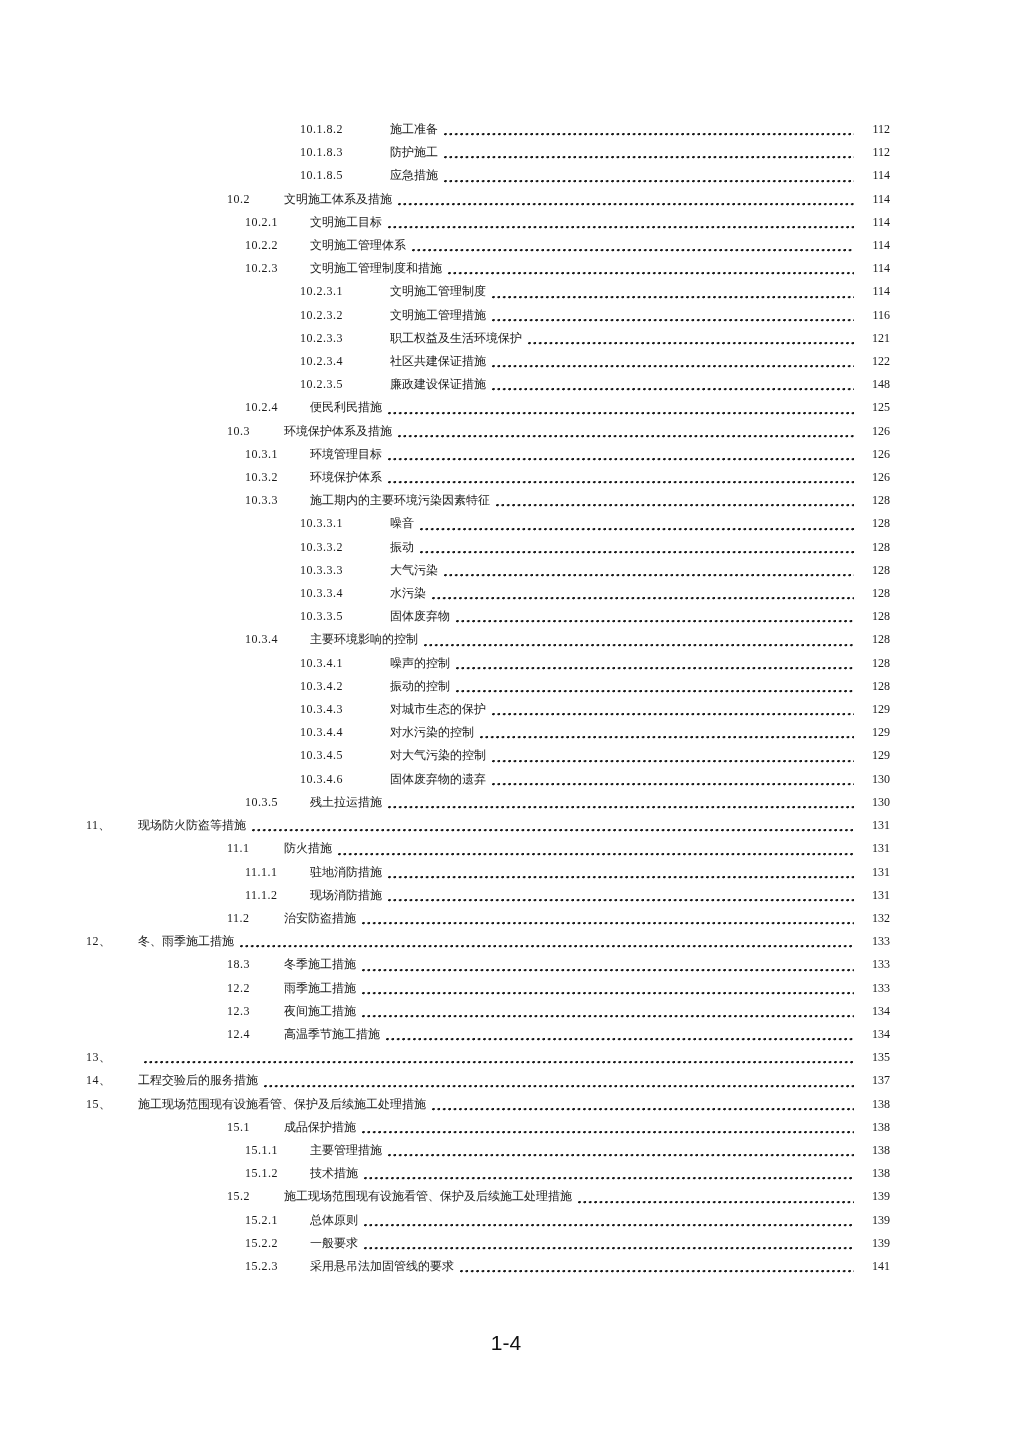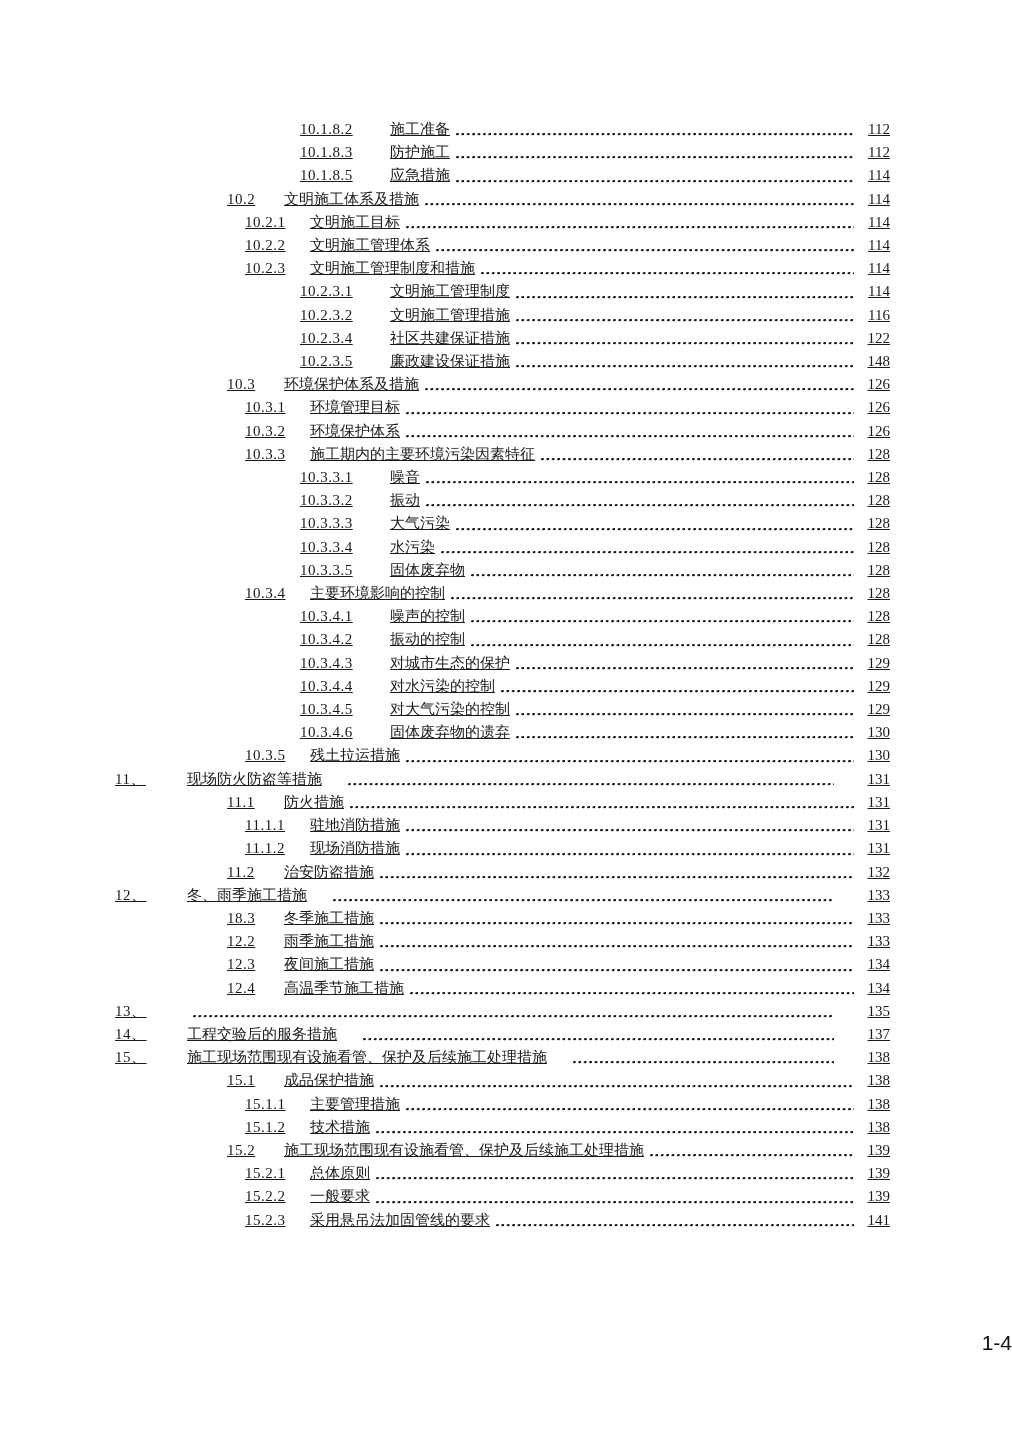--- a/index.html
+++ b/index.html
@@ -15,25 +15,24 @@
   .toc {
     position: absolute;
     top: 118px;
     left: 0;
     width: 890px; 
   }
   .toc-row {
     display: flex;
     align-items: flex-end;
     line-height: 23.2px;
-    font-size: 15px;
+    font-size: 12px;
     white-space: nowrap;
-    text-decoration: underline;
-  }
-  .lv1 { padding-left: 115px; gap: 20px; }
+  }
+  .lv1 { padding-left: 86px; }
   .lv2 { padding-left: 227px; }
   .lv3 { padding-left: 245px; }
   .lv4 { padding-left: 300px; }
   .num   { flex: none; display: inline-block; letter-spacing: 0.5px; }
   .lv1 .num { min-width: 52px; }
   .lv2 .num { min-width: 57px; }
   .lv3 .num { min-width: 65px; }
   .lv4 .num { min-width: 90px; }
   .title { flex: none; }
   .dots {
@@ -49,21 +48,21 @@
   .pagenum {
     flex: none;
     min-width: 32px;
     text-align: right;
   }
   .footer {
     position: absolute;
     top: 1331px;
     left: 0;
     width: 1012px;
-    text-align: right;
+    text-align: center;
     font-family: "Liberation Sans", "DejaVu Sans", sans-serif;
     font-size: 21px;
     color: #111111;
   }
 </style>
 </head>
 <body>
 
 <div class="page">
   <div class="toc" id="toc">
@@ -115,30 +114,42 @@
     <span class="dots"></span>
     <span class="pagenum">114</span>
   </div>
       <div class="toc-row lv4">
     <span class="num">10.2.3.2</span>
     <span class="title">文明施工管理措施</span>
     <span class="dots"></span>
     <span class="pagenum">116</span>
   </div>
       <div class="toc-row lv4">
+    <span class="num">10.2.3.3</span>
+    <span class="title">职工权益及生活环境保护</span>
+    <span class="dots"></span>
+    <span class="pagenum">121</span>
+  </div>
+      <div class="toc-row lv4">
     <span class="num">10.2.3.4</span>
     <span class="title">社区共建保证措施</span>
     <span class="dots"></span>
     <span class="pagenum">122</span>
   </div>
       <div class="toc-row lv4">
     <span class="num">10.2.3.5</span>
     <span class="title">廉政建设保证措施</span>
     <span class="dots"></span>
     <span class="pagenum">148</span>
+  </div>
+      <div class="toc-row lv3">
+    <span class="num">10.2.4</span>
+    <span class="title">便民利民措施</span>
+    <span class="dots"></span>
+    <span class="pagenum">125</span>
   </div>
       <div class="toc-row lv2">
     <span class="num">10.3</span>
     <span class="title">环境保护体系及措施</span>
     <span class="dots"></span>
     <span class="pagenum">126</span>
   </div>
       <div class="toc-row lv3">
     <span class="num">10.3.1</span>
     <span class="title">环境管理目标</span>

